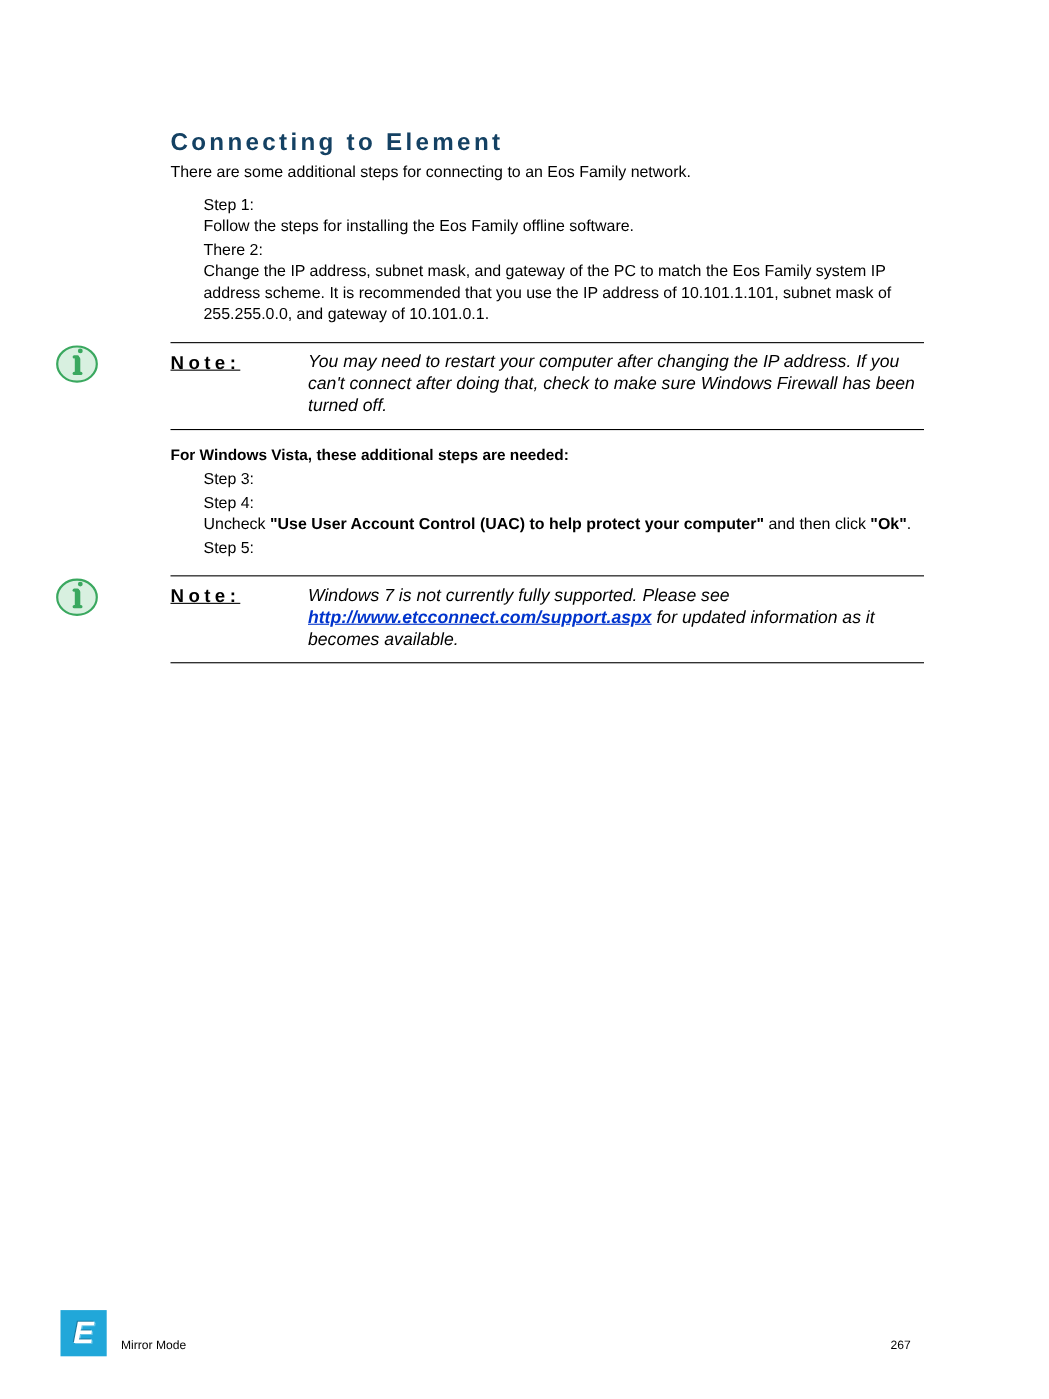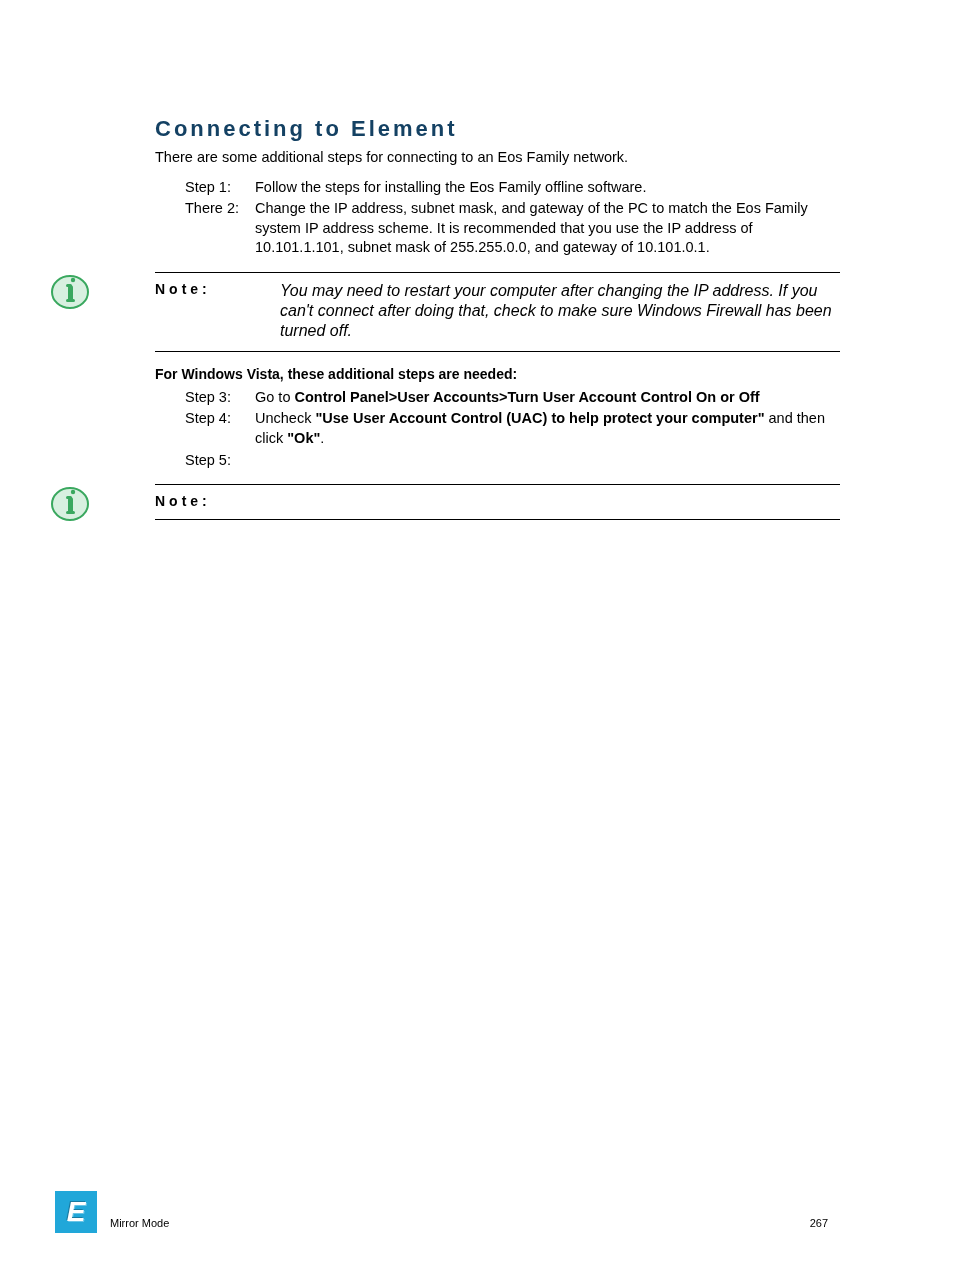--- a/index.html
+++ b/index.html
@@ -9,36 +9,37 @@
   .section-title {
     font-family: Arial, Helvetica, sans-serif;
     font-weight: bold;
     font-size: 22px;
     letter-spacing: 3px;
     color: #144163;
     margin-bottom: 6px;
   }
   .intro { font-size: 14.5px; line-height: 1.35; margin-bottom: 10px; }
   .steps { margin-left: 30px; }
-  .step-row { display: flex; font-size: 14.5px; line-height: 1.35; margin-bottom: 2px; }
+  .step-row { display: flex; font-size: 14.5px; line-height: 1.35; margin-bottom: 2px; flex-direction: column; }
   .step-label { width: 70px; flex-shrink: 0; }
   .step-text { flex: 1; }
   .bold { font-weight: bold; }
 
   .note-wrap { position: relative; width: 100%; margin-top: 14px; }
   .note-icon-holder { position: absolute; left: -105px; top: 0px; width: 40px; height: 40px; }
   .note-rule { border-top: 1px solid #000; margin: 0 0 8px 0; }
   .note-rule-bottom { border-top: 1px solid #000; margin: 10px 0 0 0; }
   .note-body { display: flex; }
   .note-label {
     width: 125px; flex-shrink: 0;
     font-family: Arial, Helvetica, sans-serif;
     font-weight: bold;
-    font-size: 14px;
+    font-size: 17px;
     letter-spacing: 4px;
+    text-decoration: underline;
   }
   .note-text { flex: 1; font-style: italic; font-size: 16px; line-height: 1.25; }
   .note-text a { color: #0033cc; font-weight: bold; text-decoration: underline; }
 
   .vista-block { margin-top: 14px; }
   .vista-heading { font-size: 14px; font-weight: bold; margin-bottom: 6px; }
 
   
   .footer { position: absolute; left: 55px; right: 110px; bottom: 70px; height: 40px; }
   .e-badge {
@@ -93,23 +94,20 @@
         <div class="note-text">You may need to restart your computer after changing the IP address. If you can't connect after doing that, check to make sure Windows Firewall has been turned off.</div>
       </div>
       <div class="note-rule-bottom"></div>
     </div>
 
     <div class="vista-block">
       <p class="vista-heading">For Windows Vista, these additional steps are needed:</p>
       <div class="steps">
         <div class="step-row">
           <div class="step-label">Step 3:</div>
-          <div class="step-text">
-            <span>Go to </span><span class="bold">Control Panel&gt;User Accounts&gt;Turn User Account Control On or Off</span>
-          </div>
         </div>
         <div class="step-row">
           <div class="step-label">Step 4:</div>
           <div class="step-text">
             <span>Uncheck </span><span class="bold">"Use User Account Control (UAC) to help protect your computer"</span><span> and then click </span><span class="bold">"Ok"</span><span>.</span>
           </div>
         </div>
         <div class="step-row">
           <div class="step-label">Step 5:</div>
         </div>
@@ -122,20 +120,23 @@
           <ellipse cx="20" cy="20" rx="18" ry="16" fill="#d8f0e0" stroke="#3aa85f" stroke-width="2"></ellipse>
           <circle cx="23" cy="8" r="2.2" fill="#3aa85f"></circle>
           <rect x="18" y="13" width="5" height="16" rx="2.5" fill="#3aa85f"></rect>
           <rect x="16" y="27" width="9" height="3" rx="1.5" fill="#3aa85f"></rect>
           <rect x="16" y="12" width="6" height="3" rx="1.5" fill="#3aa85f"></rect>
         </svg>
       </div>
       <div class="note-rule"></div>
       <div class="note-body">
         <div class="note-label">Note:</div>
+        <div class="note-text">
+          <span>Windows 7 is not currently fully supported. Please see </span><a href="#"><span>http://</span><span>www.etcconnect.com/support.aspx</span></a><span> for updated information as it becomes available.</span>
+        </div>
       </div>
       <div class="note-rule-bottom"></div>
     </div>
 
   </div>
 
   <div class="footer">
     <div class="e-badge">
       <span>E</span>
     </div>

